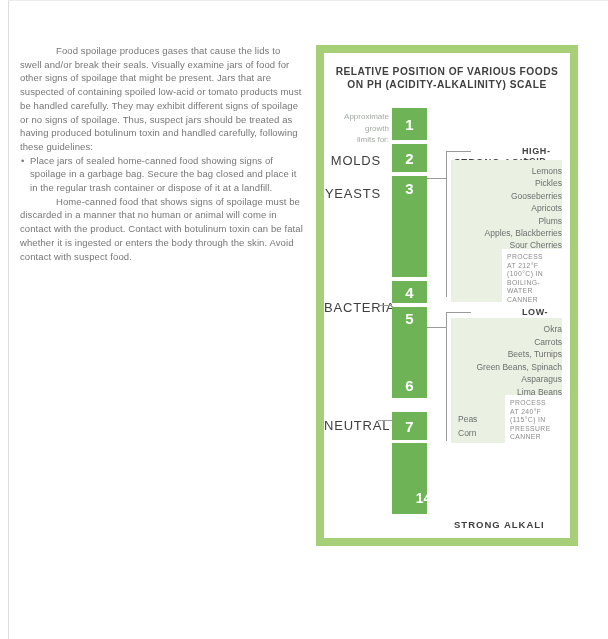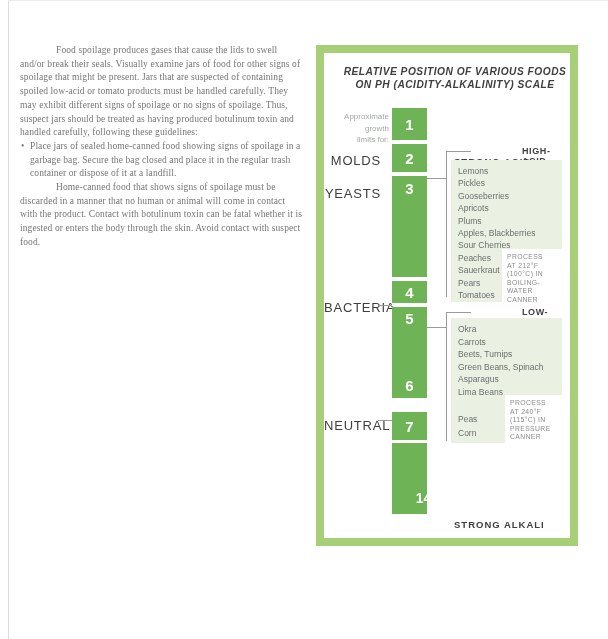--- a/index.html
+++ b/index.html
@@ -8,36 +8,36 @@
   .page {
     position:relative; width:608px; height:639px;
     background:#ffffff; overflow:hidden;
   }
   .page-edge-v { position:absolute; left:8px; top:0; width:1px; height:639px; background:#dcdcdc; }
   .page-edge-h { position:absolute; left:8px; top:0; width:600px; height:1px; background:#ececec; }
 
   
   .body-text {
     position:absolute; left:20px; top:44px; width:284px;
-    font-size:9.5px; line-height:13.7px; color:#767676; letter-spacing:0.1px;font-family:Liberation Serif, serif;
+    font-size:9.5px; line-height:13.7px; color:#767676; letter-spacing:0.1px;
   }
   .body-text p.indent { text-indent:36px; }
   .body-text ul { list-style:none; }
   .body-text li { position:relative; padding-left:10px; }
   .body-text li::before { content:"\2022"; position:absolute; left:1px; color:#767676; }
 
   
   .chart {
     position:absolute; left:316px; top:45px; width:262px; height:501px;
     border:8px solid #a7cf78; background:#ffffff;
   }
   .chart-title {
-    position:absolute; left:8px; top:12px; width:246px;
+    position:absolute; left:0; top:12px; width:246px;
     text-align:center; font-weight:bold; font-size:10.2px; line-height:13px;
-    letter-spacing:0.5px; color:#3f3f3f; white-space:pre-line;font-style:italic;
+    letter-spacing:0.5px; color:#3f3f3f; white-space:pre-line;
   }
 
   
   .blk { position:absolute; left:68px; width:35px; background:#6eb456; color:#ffffff;
          font-weight:bold; font-size:15px; display:flex; align-items:center; justify-content:center; }
   .blk-1  { top:55px;  height:32px; }
   .blk-2  { top:91px;  height:28px; }
   .blk-3  { top:123px; height:101px; align-items:flex-start; padding-top:4px; }
   .blk-4  { top:228px; height:22px; }
   .blk-56 { top:254px; height:91px; flex-direction:column; justify-content:space-between; padding:3px 0 4px 0; }
@@ -79,21 +79,21 @@
   .hdr-low  { top:254px; }
   .hdr-line { position:absolute; left:122px; width:25px; height:1px; background:#9a9a9a; }
   .hdr-line-high { top:98px; }
   .hdr-line-low  { top:259px; }
   .bracket-v { position:absolute; left:122px; width:1px; background:#9a9a9a; }
   .brk-high { top:98px;  height:146px; }
   .brk-low  { top:259px; height:129px; }
 
   .food-box {
     position:absolute; left:127px; width:111px; background:#eaf1e3;
-    padding:5px 0 0 7px; font-size:8.5px; color:#6e6e6e;
+    padding:5px 0 0 7px; font-size:8.5px; color:#6e6e6e;text-align:right;
   }
   .box-high { top:107px; height:142px; line-height:12.4px; }
   .box-low  { top:265px; height:125px; line-height:12.6px; }
   .neutral-foods {
     position:absolute; left:134px; top:360px; font-size:8.5px; line-height:13.5px;
     color:#6e6e6e; white-space:pre-line;
   }
   .process-note {
     position:absolute; background:#ffffff; font-size:6.8px; line-height:8.6px;
     letter-spacing:0.4px; color:#8b8b8b; padding:4px 0 0 5px; white-space:pre-line;

